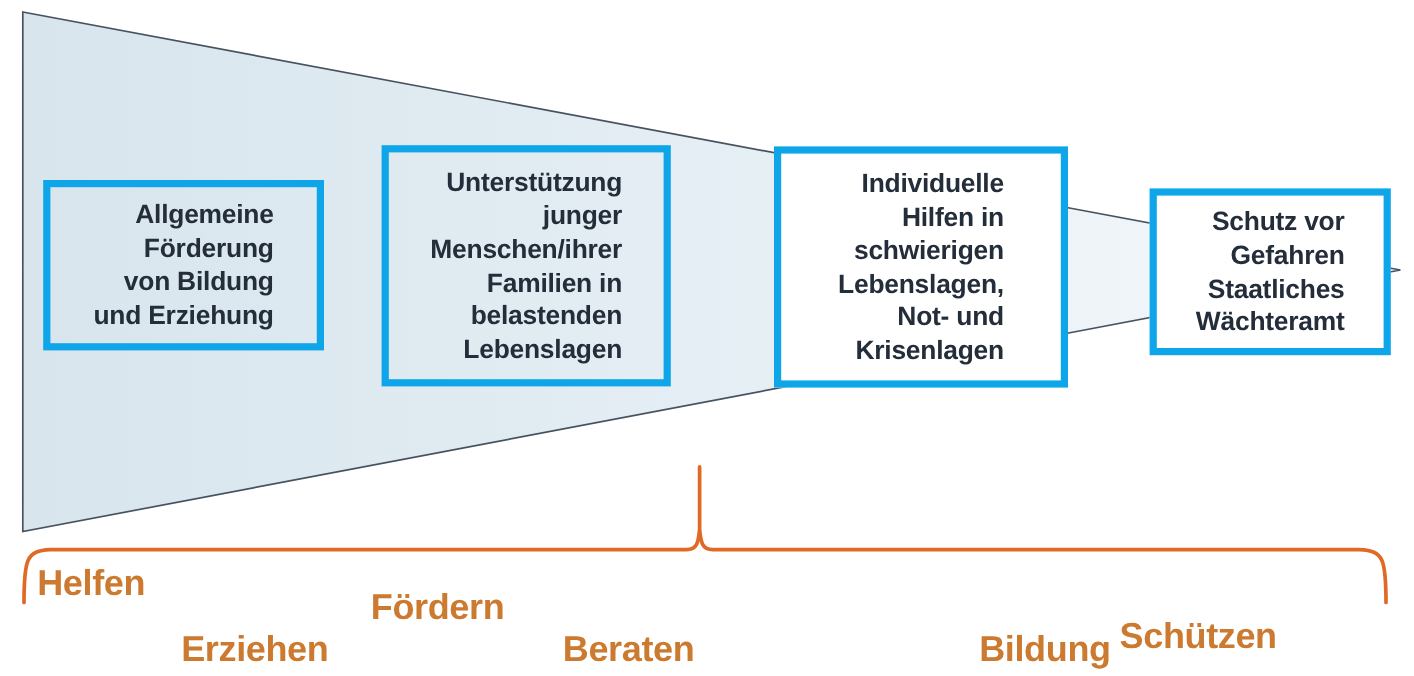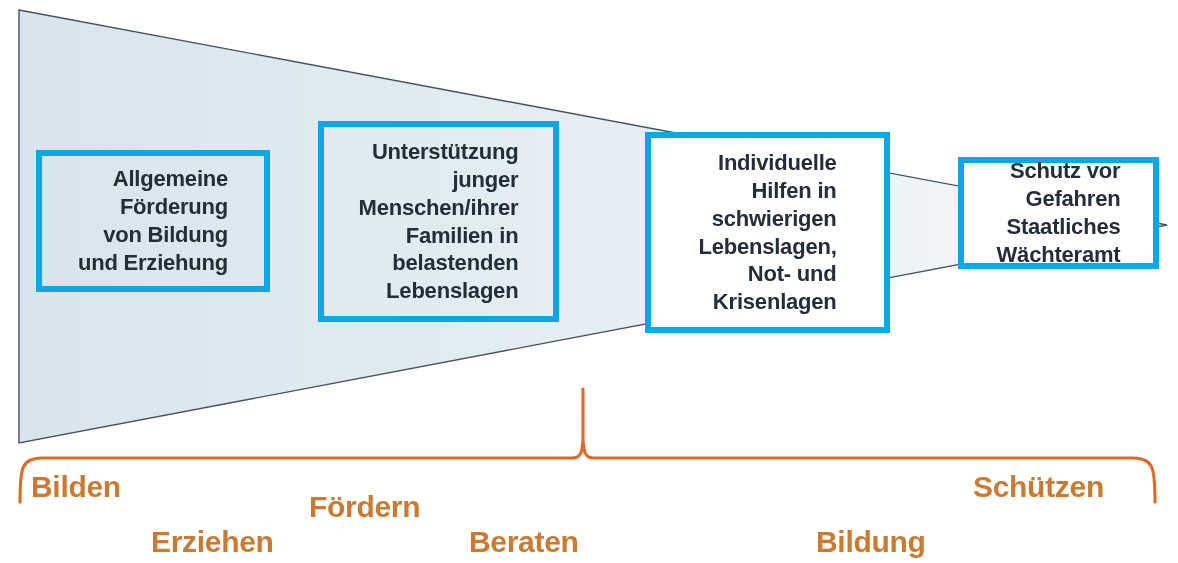--- a/index.html
+++ b/index.html
@@ -53,51 +53,51 @@
   }
   #box-2 {
     left: 318px;
     top: 121px;
     width: 241px;
     height: 201px;
     background: transparent;
   }
   #box-3 {
     left: 645px;
-    top: 132px;
+    top: 122px;
     width: 245px;
     height: 201px;
     background: #ffffff;
   }
   #box-4 {
     left: 958px;
     top: 157px;
     width: 201px;
-    height: 112px;
+    height: 139px;
     background: #ffffff;
   }
   #box-3 .box-text, #box-4 .box-text {
     position: relative;
     z-index: 3;
   }
   .verb-label {
     position: absolute;
     color: #cb7a2f;
     font-weight: bold;
     font-size: 30px;
     letter-spacing: -0.3px;
     white-space: nowrap;
     z-index: 6;
   }
   .verb-row-a { top: 470px; }
   .verb-row-b { top: 525px; margin-left: 15px; }
   #verb-bilden       { left: 31px;  }
   #verb-foerdern     { left: 309px; margin-top: 20px; }
   #verb-unterstuetzen{ left: 588px; }
-  #verb-schuetzen    { left: 973px; }
+  #verb-schuetzen    { left: 933px; margin-top: 44px; }
   #verb-erziehen     { left: 136px; }
   #verb-beraten      { left: 454px; }
   #verb-helfen       { left: 801px; }
 </style>
 </head>
 <body>
 
 <div id="stage">
 
   <svg id="funnel-svg" viewBox="0 0 1178 563" aria-hidden="true">
@@ -148,21 +148,21 @@
 Krisenlagen</span>
   </div>
 
   <div class="stage-box" id="box-4">
     <span class="box-text">Schutz vor
 Gefahren
 Staatliches
 Wächteramt</span>
   </div>
 
-  <div class="verb-label verb-row-a" id="verb-bilden">Bilden</div>
+  <div class="verb-label verb-row-a" id="verb-bilden">Helfen</div>
   <div class="verb-label verb-row-a" id="verb-foerdern">Fördern</div>
   <div class="verb-label verb-row-a" id="verb-schuetzen">Schützen</div>
 
   <div class="verb-label verb-row-b" id="verb-erziehen">Erziehen</div>
   <div class="verb-label verb-row-b" id="verb-beraten">Beraten</div>
   <div class="verb-label verb-row-b" id="verb-helfen">Bildung</div>
 
 </div>
 
 </body></html>

